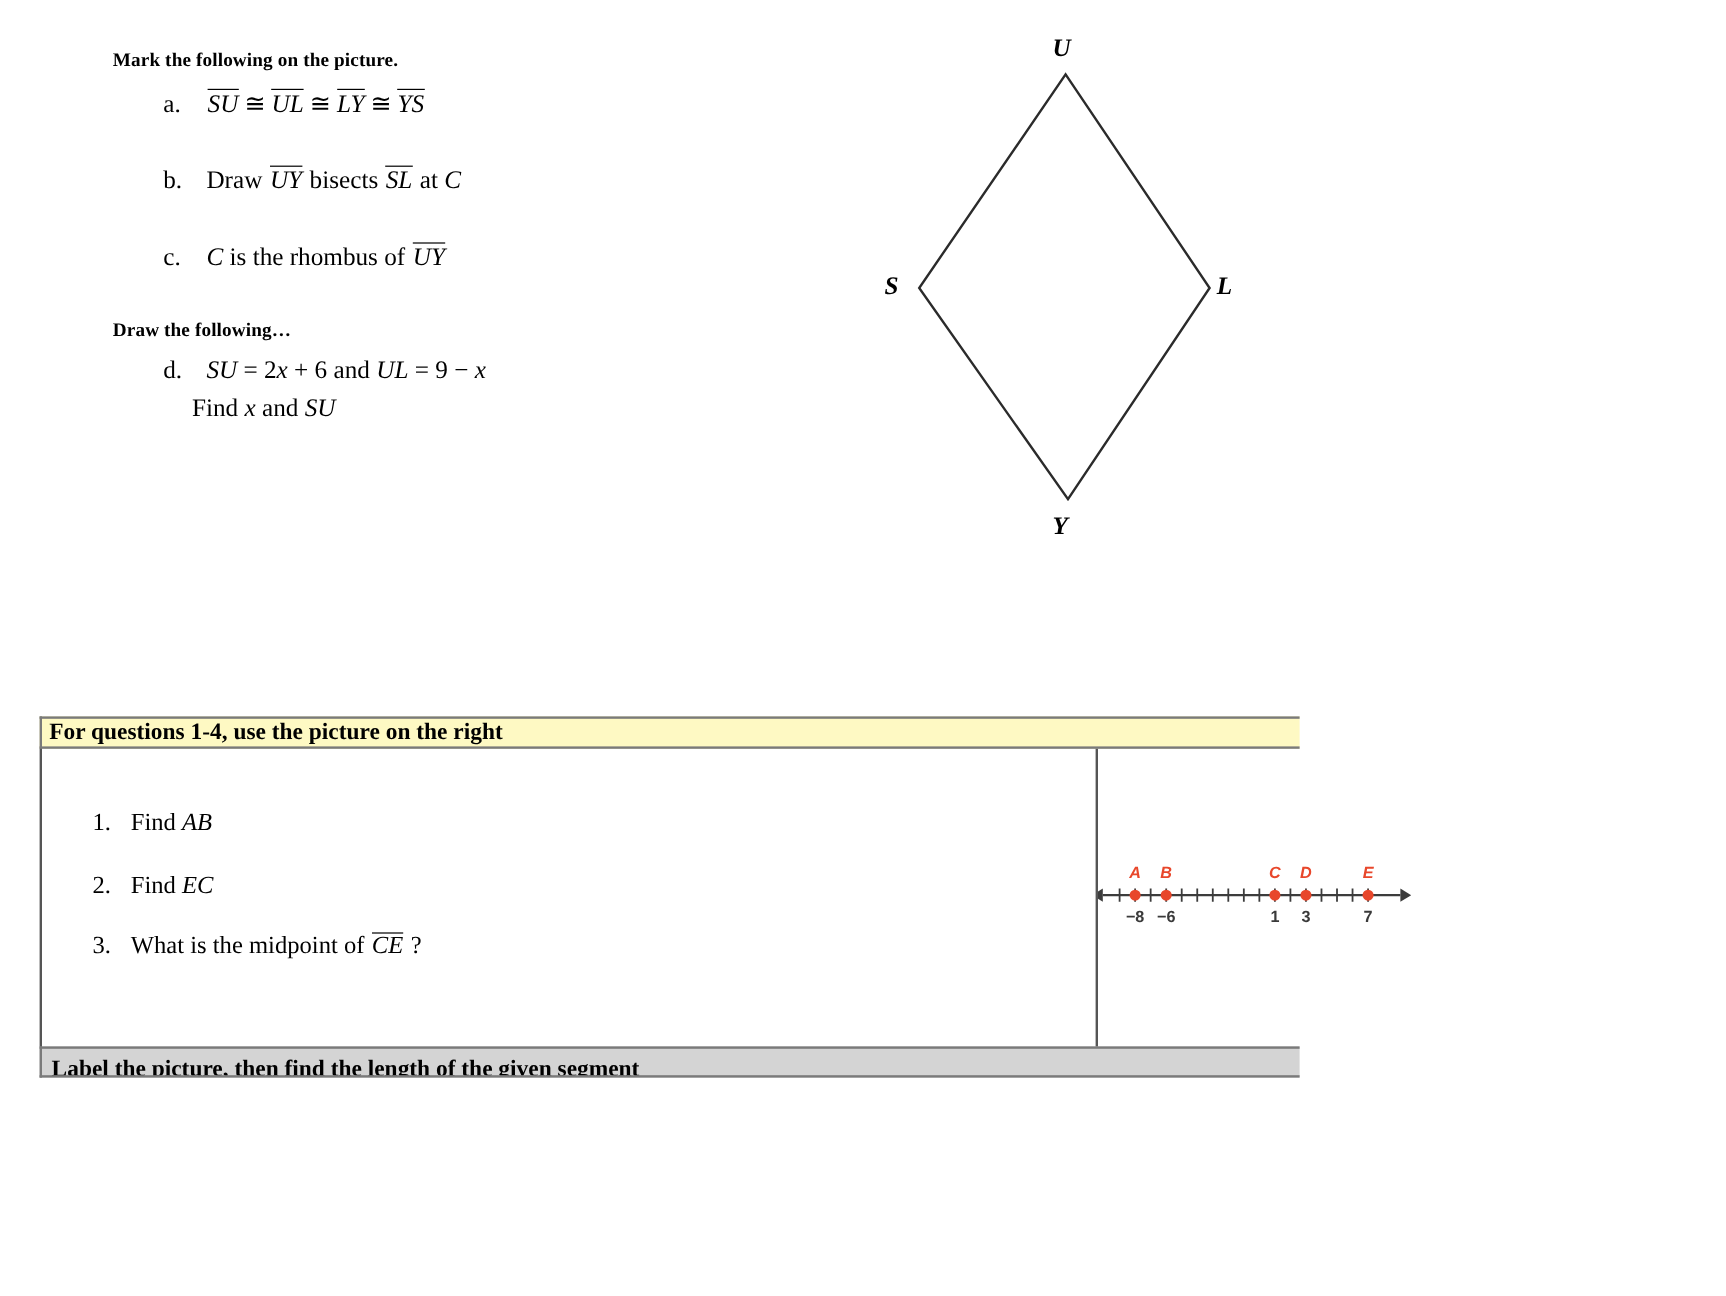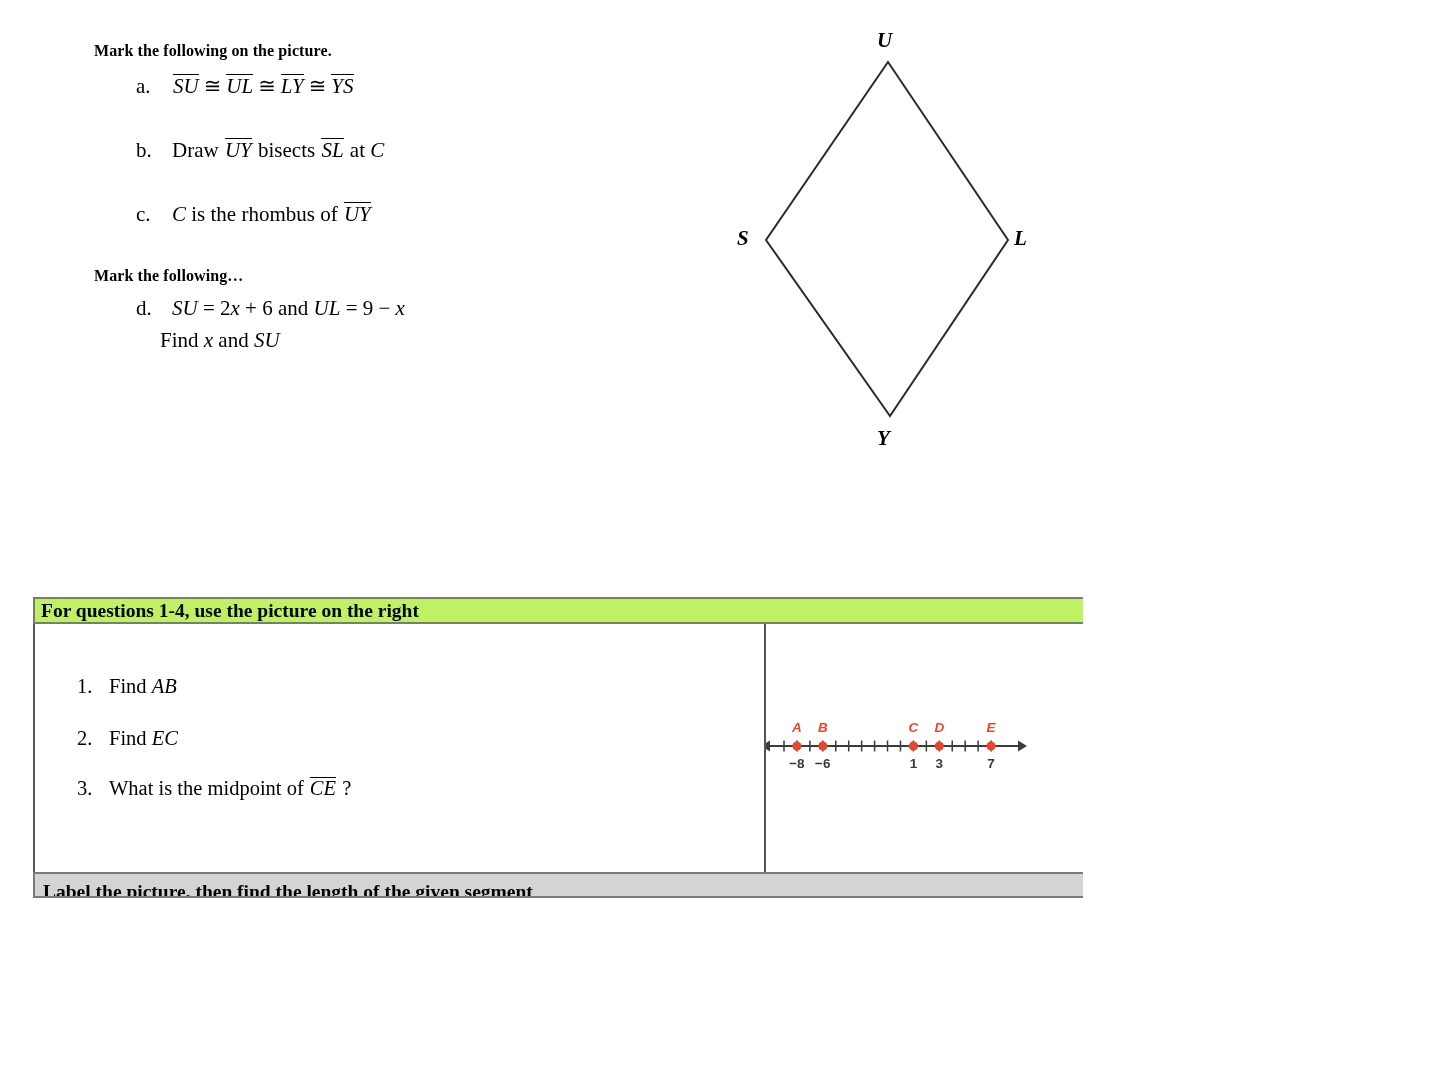--- a/index.html
+++ b/index.html
@@ -53,21 +53,21 @@
   }
 
   
   .tbl {
     position: absolute;
     left: 33px;
     top: 597px;
     width: 1050px;
   }
   .tbl-head {
-    background: #bef264;
+    background: #fef9c3;
     border-top: 2px solid #7a7a7a;
     border-bottom: 2px solid #7a7a7a;
     border-left: 2px solid #7a7a7a;
     height: 27px;
     box-sizing: border-box;
     display: flex;
     align-items: center;
     padding-left: 6px;
   }
   .tbl-head span {
@@ -76,21 +76,21 @@
     white-space: nowrap;
   }
   .tbl-body {
     display: flex;
     border-left: 2px solid #555;
     height: 248px;
     box-sizing: border-box;
     position: relative;
   }
   .cell-left {
-    width: 731px;
+    width: 880px;
     border-right: 2px solid #555;
     box-sizing: border-box;
     position: relative;
   }
   .cell-right {
     flex: 1;
     position: relative;
   }
   .qitem {
     position: absolute;
@@ -146,21 +146,21 @@
 <div class="page">
 
   <div class="blk-top">
 
     <div class="hdg" style="left:94px; top:42px;">Mark the following on the picture.</div>
 
     <div class="item" id="item-a" style="left:136px; top:74px;"><span class="lbl" style="display: inline-block; min-width: 36px;">a.</span><span class="ovl">SU</span><span class="cong">≅</span><span class="ovl">UL</span><span class="cong">≅</span><span class="ovl">LY</span><span class="cong">≅</span><span class="ovl">YS</span></div>
     <div class="item" id="item-b" style="left:136px; top:138px;"><span class="lbl" style="display: inline-block; min-width: 36px;">b.</span><span>Draw </span><span class="ovl">UY</span><span> bisects </span><span class="ovl">SL</span><span> at </span><span class="mi">C</span></div>
     <div class="item" id="item-c" style="left:136px; top:202px;"><span class="lbl" style="display: inline-block; min-width: 36px;">c.</span><span class="mi">C</span><span> is the rhombus of </span><span class="ovl">UY</span></div>
 
-    <div class="hdg" style="left:94px; top:267px;">Mark the following…</div>
+    <div class="hdg" style="left:94px; top:267px;">Draw the following…</div>
 
     <div class="item" id="item-d" style="left:136px; top:297px;"><span class="lbl" style="display: inline-block; min-width: 36px;">d.</span><span class="mi">SU</span><span> = 2</span><span class="mi">x</span><span> + 6 and </span><span class="mi">UL</span><span> = 9 − </span><span class="mi">x</span></div>
     <div class="item" id="item-d2" style="left:160px; top:329px;"><span>Find </span><span class="mi">x</span><span> and </span><span class="mi">SU</span></div>
   </div>
 
   <div style="position:absolute; left:0; top:0; width:1438px; height:500px; pointer-events:none;">
     <svg width="1438" height="500" viewBox="0 0 1438 500">
       <polygon id="rhombus-poly" points="888,62 1008,240 890,416 766,240" fill="none" stroke="#2b2b2b" stroke-width="2"></polygon>
     </svg>
     <div class="vlab" id="vlab-U" style="left:877px; top:28px;">U</div>

